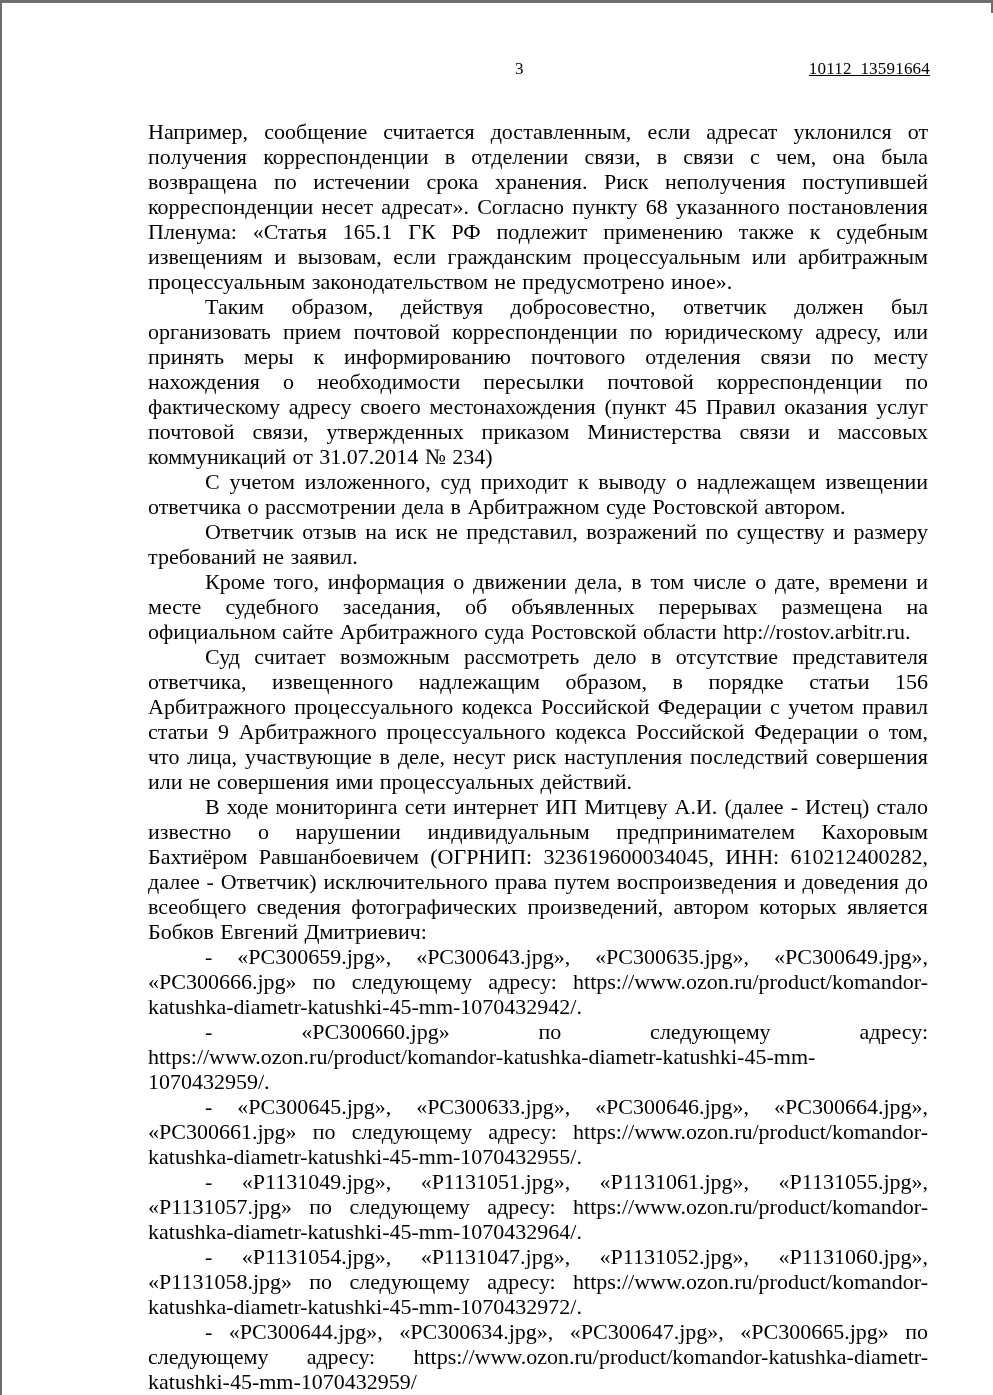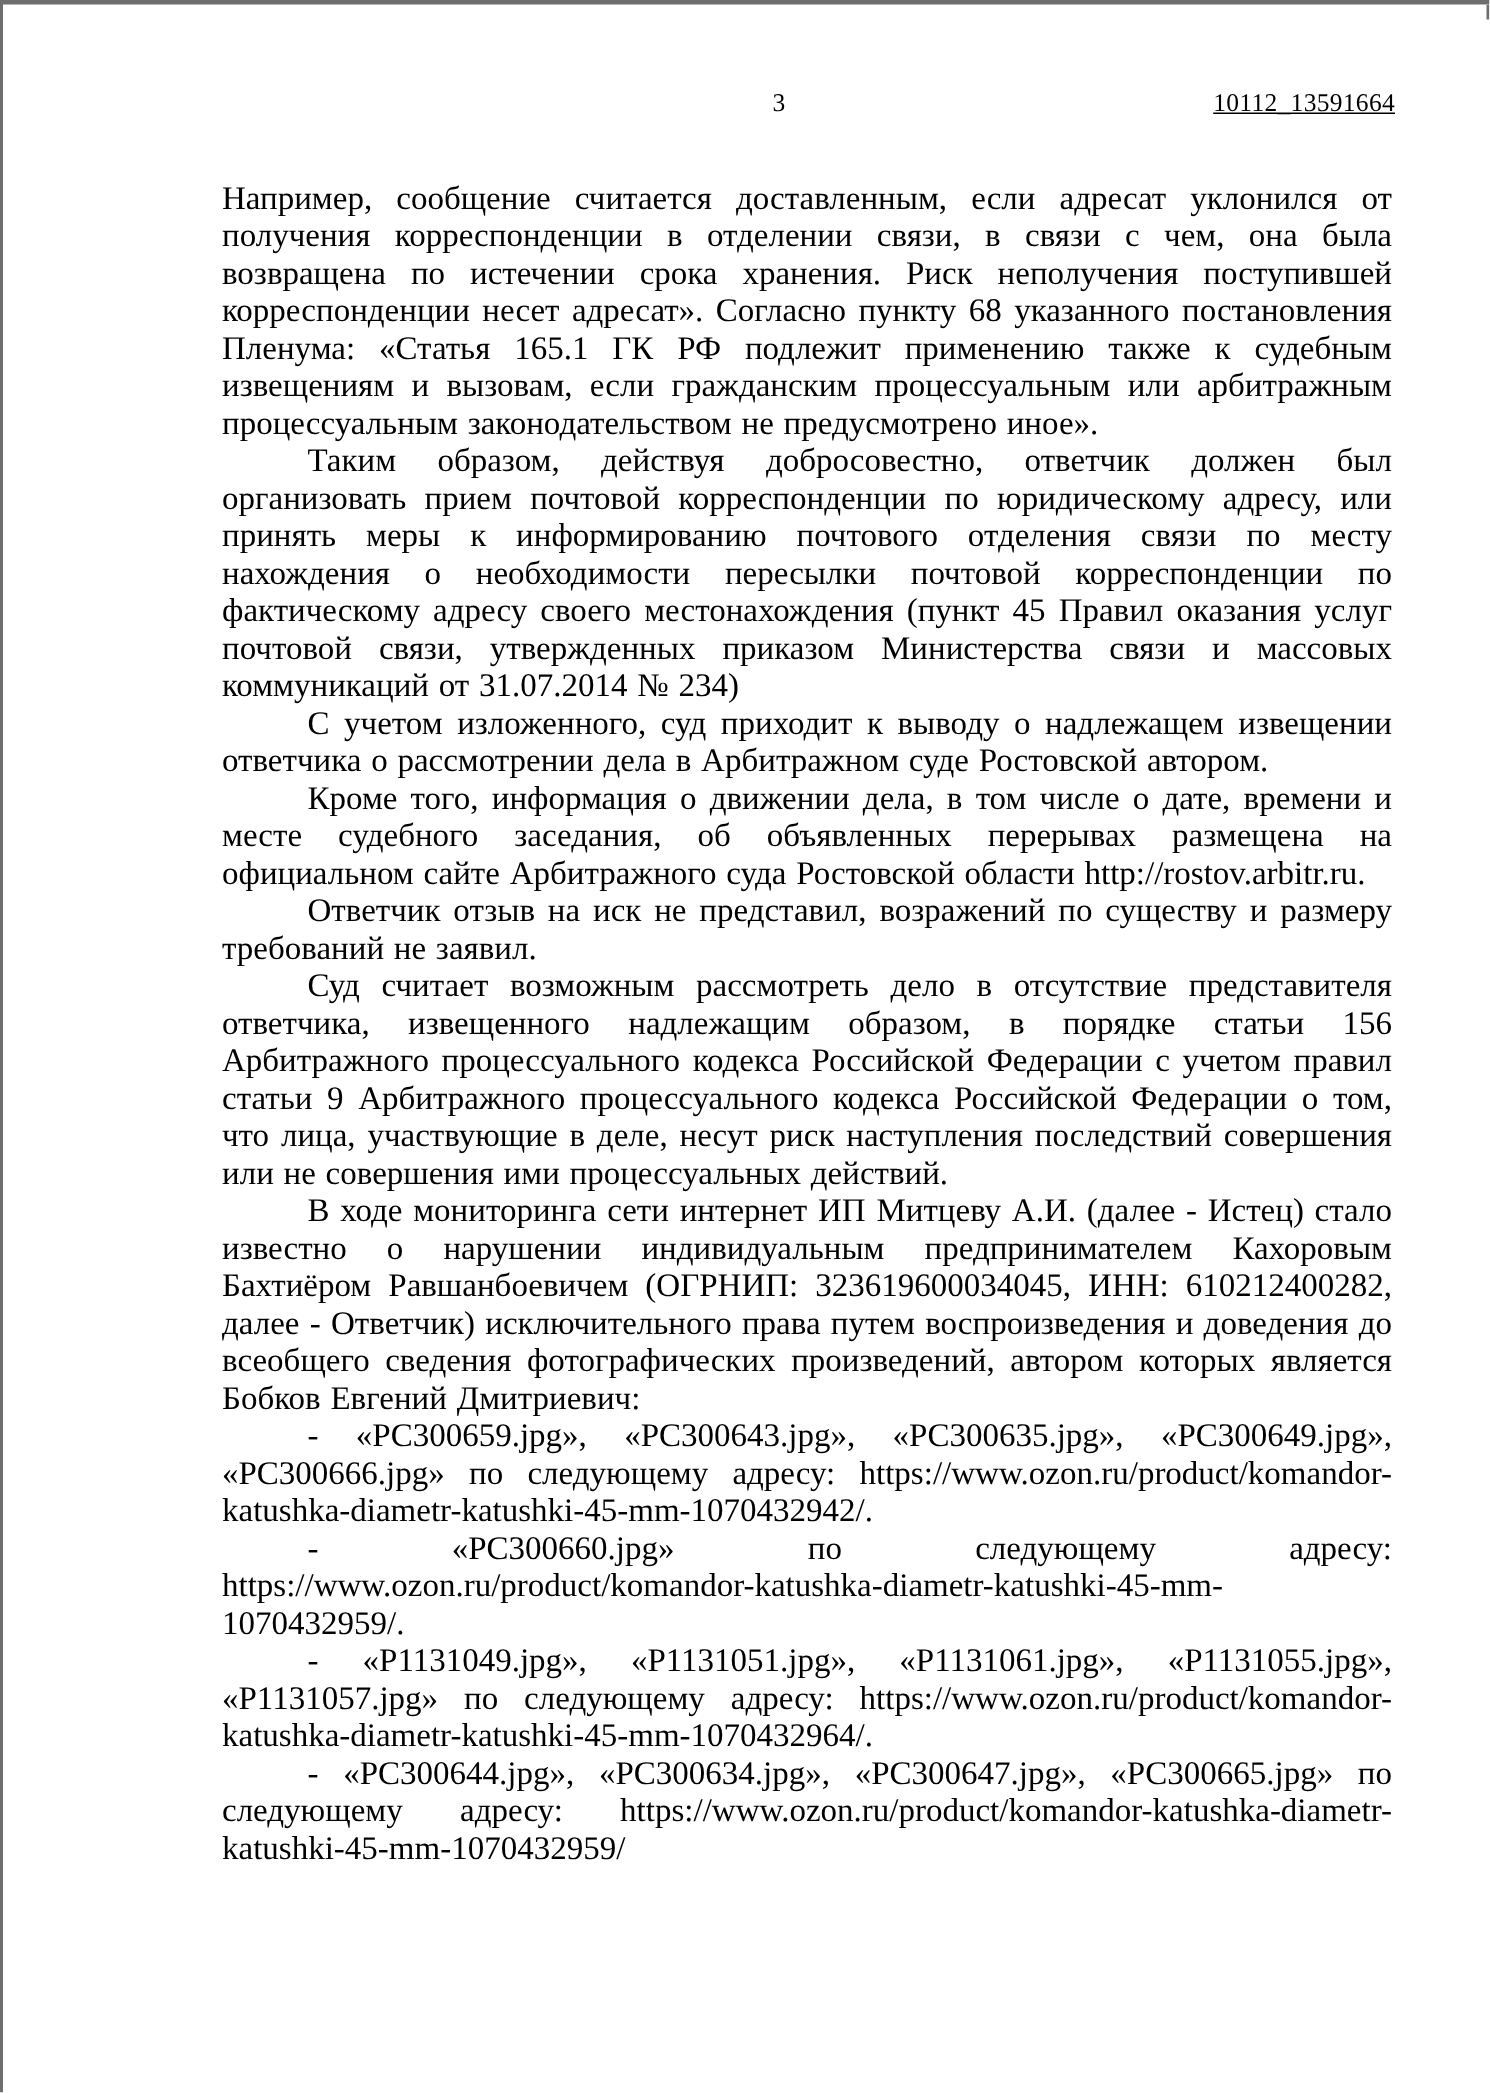--- a/index.html
+++ b/index.html
@@ -74,22 +74,24 @@
 
   <div class="page-header">
     <span class="page-number">3</span>
     <span class="doc-code">10112_13591664</span>
   </div>
 
   <div class="doc-body" id="doc-body">
       <p class="para">Например, сообщение считается доставленным, если адресат уклонился от получения корреспонденции в отделении связи, в связи с чем, она была возвращена по истечении срока хранения. Риск неполучения поступившей корреспонденции несет адресат». Согласно пункту 68 указанного постановления Пленума: «Статья 165.1 ГК РФ подлежит применению также к судебным извещениям и вызовам, если гражданским процессуальным или арбитражным процессуальным законодательством не предусмотрено иное».</p>
       <p class="para indent">Таким образом, действуя добросовестно, ответчик должен был организовать прием почтовой корреспонденции по юридическому адресу, или принять меры к информированию почтового отделения связи по месту нахождения о необходимости пересылки почтовой корреспонденции по фактическому адресу своего местонахождения (пункт 45 Правил оказания услуг почтовой связи, утвержденных приказом Министерства связи и массовых коммуникаций от 31.07.2014 № 234)</p>
       <p class="para indent">С учетом изложенного, суд приходит к выводу о надлежащем извещении ответчика о рассмотрении дела в Арбитражном суде Ростовской автором.</p>
+      <p class="para indent">Ответчик отзыв на иск не представил, возражений по существу и размеру требований не заявил.</p>
       <p class="para indent">Кроме того, информация о движении дела, в том числе о дате, времени и месте судебного заседания, об объявленных перерывах размещена на официальном сайте Арбитражного суда Ростовской области http://rostov.arbitr.ru.</p>
-      <p class="para indent">Ответчик отзыв на иск не представил, возражений по существу и размеру требований не заявил.</p>
       <p class="para indent">Суд считает возможным рассмотреть дело в отсутствие представителя ответчика, извещенного надлежащим образом, в порядке статьи 156 Арбитражного процессуального кодекса Российской Федерации с учетом правил статьи 9 Арбитражного процессуального кодекса Российской Федерации о том, что лица, участвующие в деле, несут риск наступления последствий совершения или не совершения ими процессуальных действий.</p>
       <p class="para indent">В ходе мониторинга сети интернет ИП Митцеву А.И. (далее - Истец) стало известно о нарушении индивидуальным предпринимателем Кахоровым Бахтиёром Равшанбоевичем (ОГРНИП: 323619600034045, ИНН: 610212400282, далее - Ответчик) исключительного права путем воспроизведения и доведения до всеобщего сведения фотографических произведений, автором которых является Бобков Евгений Дмитриевич:</p>
       <p class="para indent">- «PC300659.jpg», «PC300643.jpg», «PC300635.jpg», «PC300649.jpg», «PC300666.jpg» по следующему адресу: https://www.ozon.ru/product/komandor-katushka-diametr-katushki-45-mm-1070432942/.</p>
       <p class="para indent">- «PC300660.jpg» по следующему адресу: https://www.ozon.ru/product/komandor-katushka-diametr-katushki-45-mm-1070432959/.</p>
+      <p class="para indent">- «PC300645.jpg», «PC300633.jpg», «PC300646.jpg», «PC300664.jpg», «PC300661.jpg» по следующему адресу: https://www.ozon.ru/product/komandor-katushka-diametr-katushki-45-mm-1070432955/.</p>
       <p class="para indent">- «P1131049.jpg», «P1131051.jpg», «P1131061.jpg», «P1131055.jpg», «P1131057.jpg» по следующему адресу: https://www.ozon.ru/product/komandor-katushka-diametr-katushki-45-mm-1070432964/.</p>
+      <p class="para indent">- «P1131054.jpg», «P1131047.jpg», «P1131052.jpg», «P1131060.jpg», «P1131058.jpg» по следующему адресу: https://www.ozon.ru/product/komandor-katushka-diametr-katushki-45-mm-1070432972/.</p>
       <p class="para indent">- «PC300644.jpg», «PC300634.jpg», «PC300647.jpg», «PC300665.jpg» по следующему адресу: https://www.ozon.ru/product/komandor-katushka-diametr-katushki-45-mm-1070432959/</p>
     </div>
 </div>
 
 </body></html>

